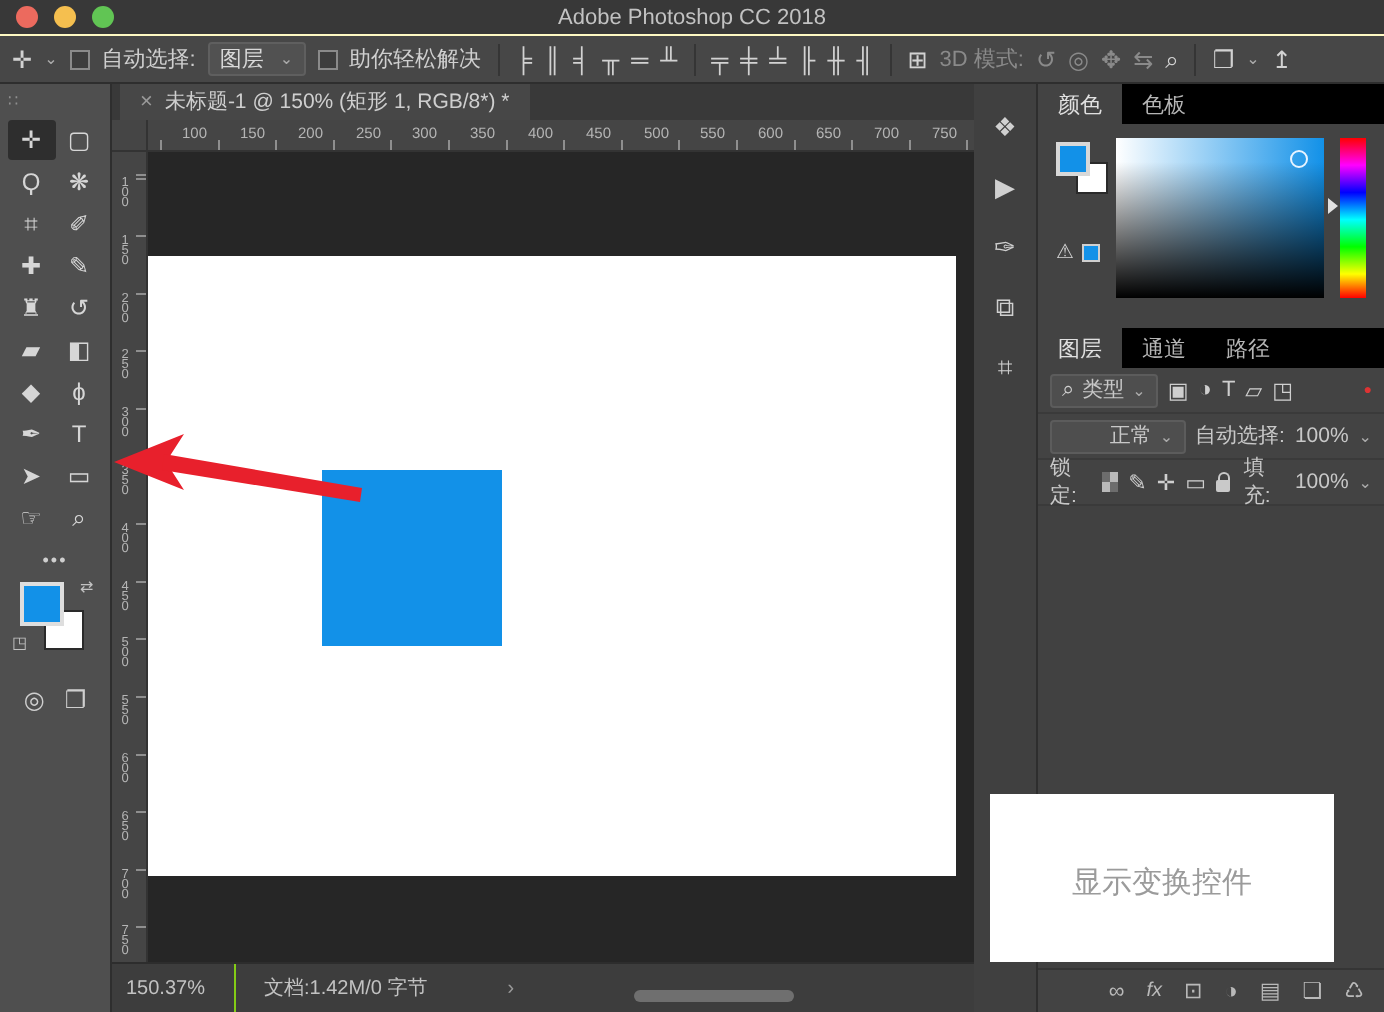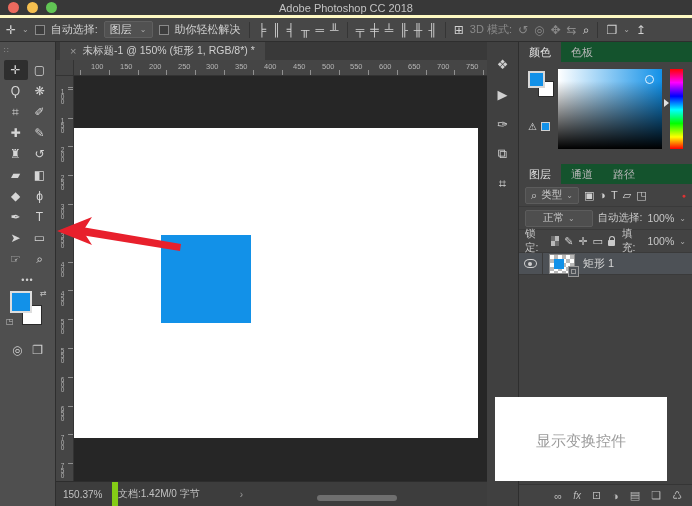--- a/index.html
+++ b/index.html
@@ -3,21 +3,21 @@
 <meta charset="utf-8">
 <style>
   * { margin:0; padding:0; box-sizing:border-box; }
   html,body { background:#1e1e1e; }
   body { font-family:"Liberation Sans","DejaVu Sans",sans-serif; }
   #root { position:relative; width:692px; height:506px; background:#3a3a3a; overflow:hidden;
           color:#c8c8c8; font-size:11px; -webkit-font-smoothing:antialiased; }
 
   
   .titlebar { position:absolute; left:0; top:0; width:692px; height:18px; background:#383838;
-              border-bottom:3px solid #fef9c3; display:flex; align-items:center; }
+              border-bottom:1px solid #fef9c3; display:flex; align-items:center; }
   .tl { width:11px; height:11px; border-radius:50%; margin-left:8px; }
   .titlebar .wtitle { position:absolute; left:0; right:0; text-align:center; font-size:11px; color:#c2c2c2; }
 
   
   .optionsbar { position:absolute; left:0; top:18px; width:692px; height:24px; background:#474747;
                 border-bottom:1px solid #2e2e2e; display:flex; align-items:center; gap:6px;
                 padding:0 6px; font-size:11px; color:#cfcfcf; white-space:nowrap; overflow:hidden; }
   .ob-ico { color:#d2d2d2; font-size:12px; line-height:1; }
   .ob-ico.dim { color:#8a8a8a; }
   .chk { width:10px; height:10px; border:1px solid #8a8a8a; background:#3d3d3d; display:inline-block; }
@@ -65,21 +65,21 @@
   .arrow { position:absolute; left:0; top:156px; }
 
   
   .sidestrip { position:absolute; left:487px; top:42px; width:32px; height:464px; background:#404040;
                border-right:1px solid #2e2e2e; display:flex; flex-direction:column; align-items:center; padding-top:10px; gap:6px; }
   .stripbtn { width:26px; height:24px; display:flex; align-items:center; justify-content:center;
               color:#d0d0d0; font-size:13px; }
 
   
   .panels { position:absolute; left:519px; top:42px; width:173px; height:464px; background:#434343; }
-  .tabstrip { height:20px; background:#14532d; display:flex; }
+  .tabstrip { height:20px; background:#000000; display:flex; }
   .ptab { padding:0 10px; display:flex; align-items:center; font-size:11px; color:#b5b5b5; }
   .ptab.active { background:#434343; color:#e0e0e0; }
 
   .colorbody { display:flex; padding:7px 6px 9px 7px; }
   .cswatches { width:32px; position:relative; }
   .c-bg { position:absolute; left:12px; top:12px; width:16px; height:16px; background:#fff; border:1px solid #2a2a2a; }
   .c-fg { position:absolute; left:2px; top:2px; width:17px; height:17px; background:#1291E8; border:2px solid #d8d8d8; }
   .warnrow { position:absolute; left:2px; top:52px; display:flex; align-items:center; gap:4px; }
   .warn { color:#d6d6d6; font-size:10px; }
   .gamut { width:9px; height:9px; background:#1291E8; border:1px solid #cfcfcf; }
@@ -89,21 +89,21 @@
   .huewrap { position:relative; margin-left:8px; }
   .huebar { width:13px; height:80px;
             background:linear-gradient(to bottom,#ff0000,#ff00ff 17%,#0000ff 34%,#00ffff 51%,#00ff00 68%,#ffff00 85%,#ff0000); }
   .huept { position:absolute; left:-6px; top:30px; width:0; height:0;
            border-top:4px solid transparent; border-bottom:4px solid transparent; border-left:5px solid #e0e0e0; }
 
   .layerspanel { position:absolute; left:0; top:122px; right:0; bottom:0; display:flex; flex-direction:column; }
   .lrow { display:flex; align-items:center; gap:5px; padding:0 6px; height:23px; border-bottom:1px solid #3a3a3a; font-size:10.5px; color:#c8c8c8; }
   .filterdd { display:flex; align-items:center; gap:4px; background:#4e4e4e; border:1px solid #5c5c5c; border-radius:2px; height:17px; padding:0 5px; }
   .fico { color:#cfcfcf; font-size:11px; }
-  .wide { flex:1; justify-content:center; display:flex; align-items:center; }
+  .wide { flex:1; justify-content:flex-end; display:flex; align-items:center; }
   .blendsel { width:86px; }
   .lock-css { position:relative; width:8px; height:6px; background:#c9c9c9; border-radius:1px; margin-top:4px; }
   .lock-css::before { content:''; position:absolute; left:1px; top:-4px; width:4px; height:4px;
                       border:1px solid #c9c9c9; border-bottom:none; border-radius:3px 3px 0 0; }
   .checker-ico { width:10px; height:10px; background:conic-gradient(#b9b9b9 0 25%,#6d6d6d 0 50%,#b9b9b9 0 75%,#6d6d6d 0); }
   .layerrow { display:flex; align-items:center; height:22px; border-bottom:1px solid #3a3a3a; font-size:11px; color:#d8d8d8; }
   .layerrow.sel { background:#4d5156; }
   .eyebox { width:24px; display:flex; justify-content:center; align-items:center; border-right:1px solid #3a3a3a; align-self:stretch; }
   .eye { position:relative; width:13px; height:9px; border:1px solid #cfcfcf; border-radius:50% / 60%; }
   .eye::after { content:''; position:absolute; left:3px; top:1.5px; width:4px; height:4px; border-radius:50%; background:#cfcfcf; }
@@ -117,22 +117,22 @@
   .thumb.white { background:#ffffff; }
   .lockright { margin-left:auto; margin-right:10px; }
   .lfiller { flex:1; background:#414141; }
   .lbottom { height:22px; border-top:1px solid #353535; display:flex; align-items:center; justify-content:flex-end;
              gap:11px; padding:0 10px; color:#b9b9b9; font-size:11px; }
   .fx { font-style:italic; font-size:10px; }
 
   
   .statusbar { position:absolute; left:56px; top:481px; width:431px; height:25px; background:#3d3d3d;
                border-top:1px solid #2d2d2d; display:flex; align-items:center; font-size:10px; color:#c2c2c2; }
-  .zoomfield { width:62px; padding-left:7px; border-right:6px solid #84cc16; align-self:stretch; display:flex; align-items:center;text-align:center; }
-  .docinfo { }
+  .zoomfield { width:62px; padding-left:7px; border-right:1px solid #84cc16; align-self:stretch; display:flex; align-items:center;text-align:center; }
+  .docinfo { margin-left:14px; }
   .sb-chev { margin-left:40px; color:#9a9a9a; }
   .hthumb { position:absolute; left:261px; top:13px; width:80px; height:6px; background:#6f6f6f; border-radius:3px; }
 
   
   .watermark { position:absolute; left:495px; top:397px; width:172px; height:84px; background:#ffffff;
                display:flex; flex-direction:column; align-items:center; justify-content:center; z-index:30; }
   .wm-title { font-size:29px; font-weight:bold; color:#21BA35; letter-spacing:1px; line-height:1.1; }
   .wm-sub { font-size:15px; color:#9b9b9b; margin-top:4px; }
 </style>
 </head>
@@ -343,30 +343,20 @@
         <span class="checker-ico"></span>
         <span class="fico">✎</span>
         <span class="fico">✛</span>
         <span class="fico">▭</span>
         <span class="lock-css"></span>
         <span style="margin-left:2px">填充:</span>
         <span>100%</span>
         <span class="chev">⌄</span>
       </div>
 
-      <div class="layerrow sel">
-        <span class="eyebox">
-            <span class="eye"></span>
-          </span>
-        <span class="thumb">
-          <span class="blue"></span>
-          <span class="vbadge"></span>
-        </span>
-        <span>矩形 1</span>
-      </div>
 
 
       <div class="lfiller"></div>
 
       <div class="lbottom">
         <span>∞</span>
         <span class="fx">fx</span>
         <span>⊡</span>
         <span>◑</span>
         <span>▤</span>

